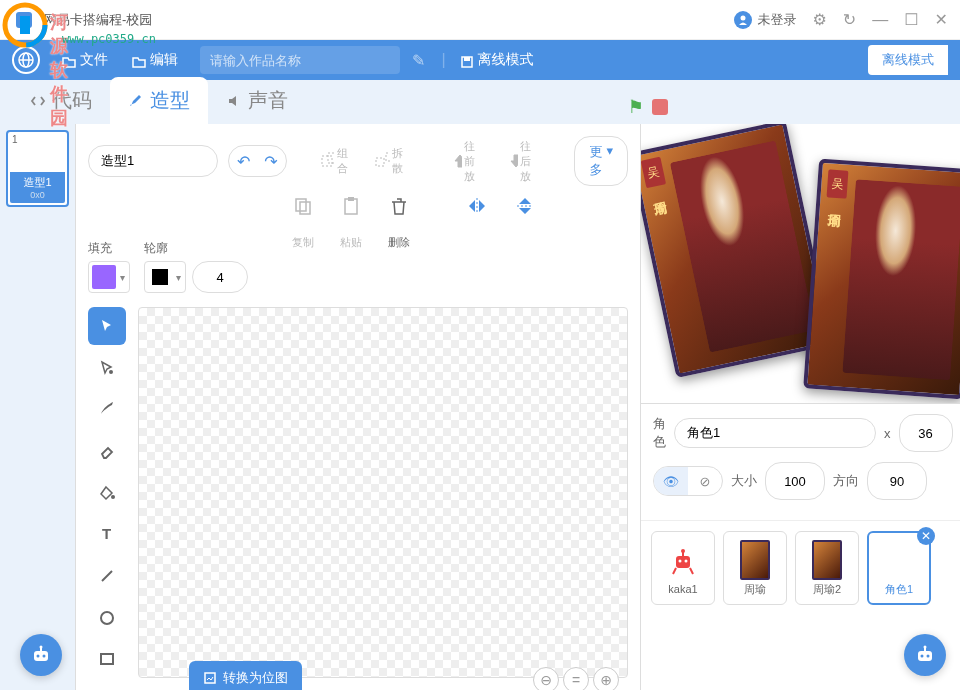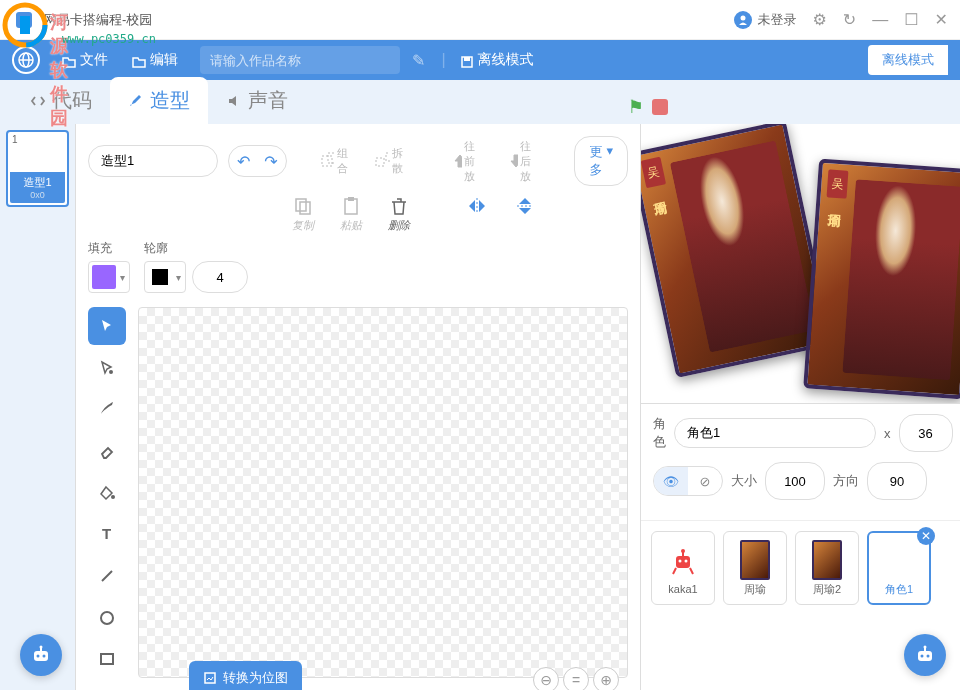--- a/index.html
+++ b/index.html
@@ -58,21 +58,21 @@
 .ed-tool { display: flex; flex-direction: row; align-items: center; gap: 2px; color: #bbb; font-size: 11px; padding: 0 6px; }
 .ed-tool svg { stroke: #bbb; }
 .ed-more { border: 1px solid #ddd; border-radius: 16px; padding: 6px 14px; color: #4a90e2; font-size: 13px; cursor: pointer; display: flex; gap: 4px; }
 
 .ed-row2 { display: flex; align-items: flex-start; gap: 14px; margin-top: 10px; }
 .ed-label { font-size: 12px; color: #666; margin-bottom: 4px; margin-top: 44px; }
 .ed-swatch { width: 42px; height: 32px; border: 1px solid #ddd; border-radius: 4px; display: flex; align-items: center; cursor: pointer; }
 .ed-swatch .sw { width: 24px; height: 24px; margin-left: 3px; border-radius: 2px; }
 .ed-swatch .dd { font-size: 10px; color: #888; margin-left: 4px; }
 .stroke-w { width: 56px; height: 32px; border: 1px solid #ddd; border-radius: 16px; text-align: center; font-size: 13px; }
-.ed-act { display: flex; flex-direction: column; align-items: center; gap: 2px; color: #666; font-size: 11px; padding: 0 6px; cursor: pointer; font-style: italic; }
+.ed-act { display: flex; flex-direction: column; align-items: center; gap: 19px; color: #666; font-size: 11px; padding: 0 6px; cursor: pointer; }
 .ed-act.dis { color: #bbb; }
 
 .canvas-wrap { display: flex; margin-top: 14px; flex: 1; min-height: 0; }
 .toolbar { width: 42px; display: flex; flex-direction: column; gap: 4px; }
 .tool-btn { width: 38px; height: 38px; border-radius: 6px; display: flex; align-items: center; justify-content: center; cursor: pointer; color: #666; }
 .tool-btn.active { background: #4a90e2; color: #fff; }
 .canvas { flex: 1; margin-left: 8px; position: relative; background-image:
   linear-gradient(45deg,#eee 25%,transparent 25%),linear-gradient(-45deg,#eee 25%,transparent 25%),
   linear-gradient(45deg,transparent 75%,#eee 75%),linear-gradient(-45deg,transparent 75%,#eee 75%);
   background-size: 16px 16px; background-position: 0 0,0 8px,8px -8px,-8px 0; border: 1px solid #ddd; border-radius: 4px; }

